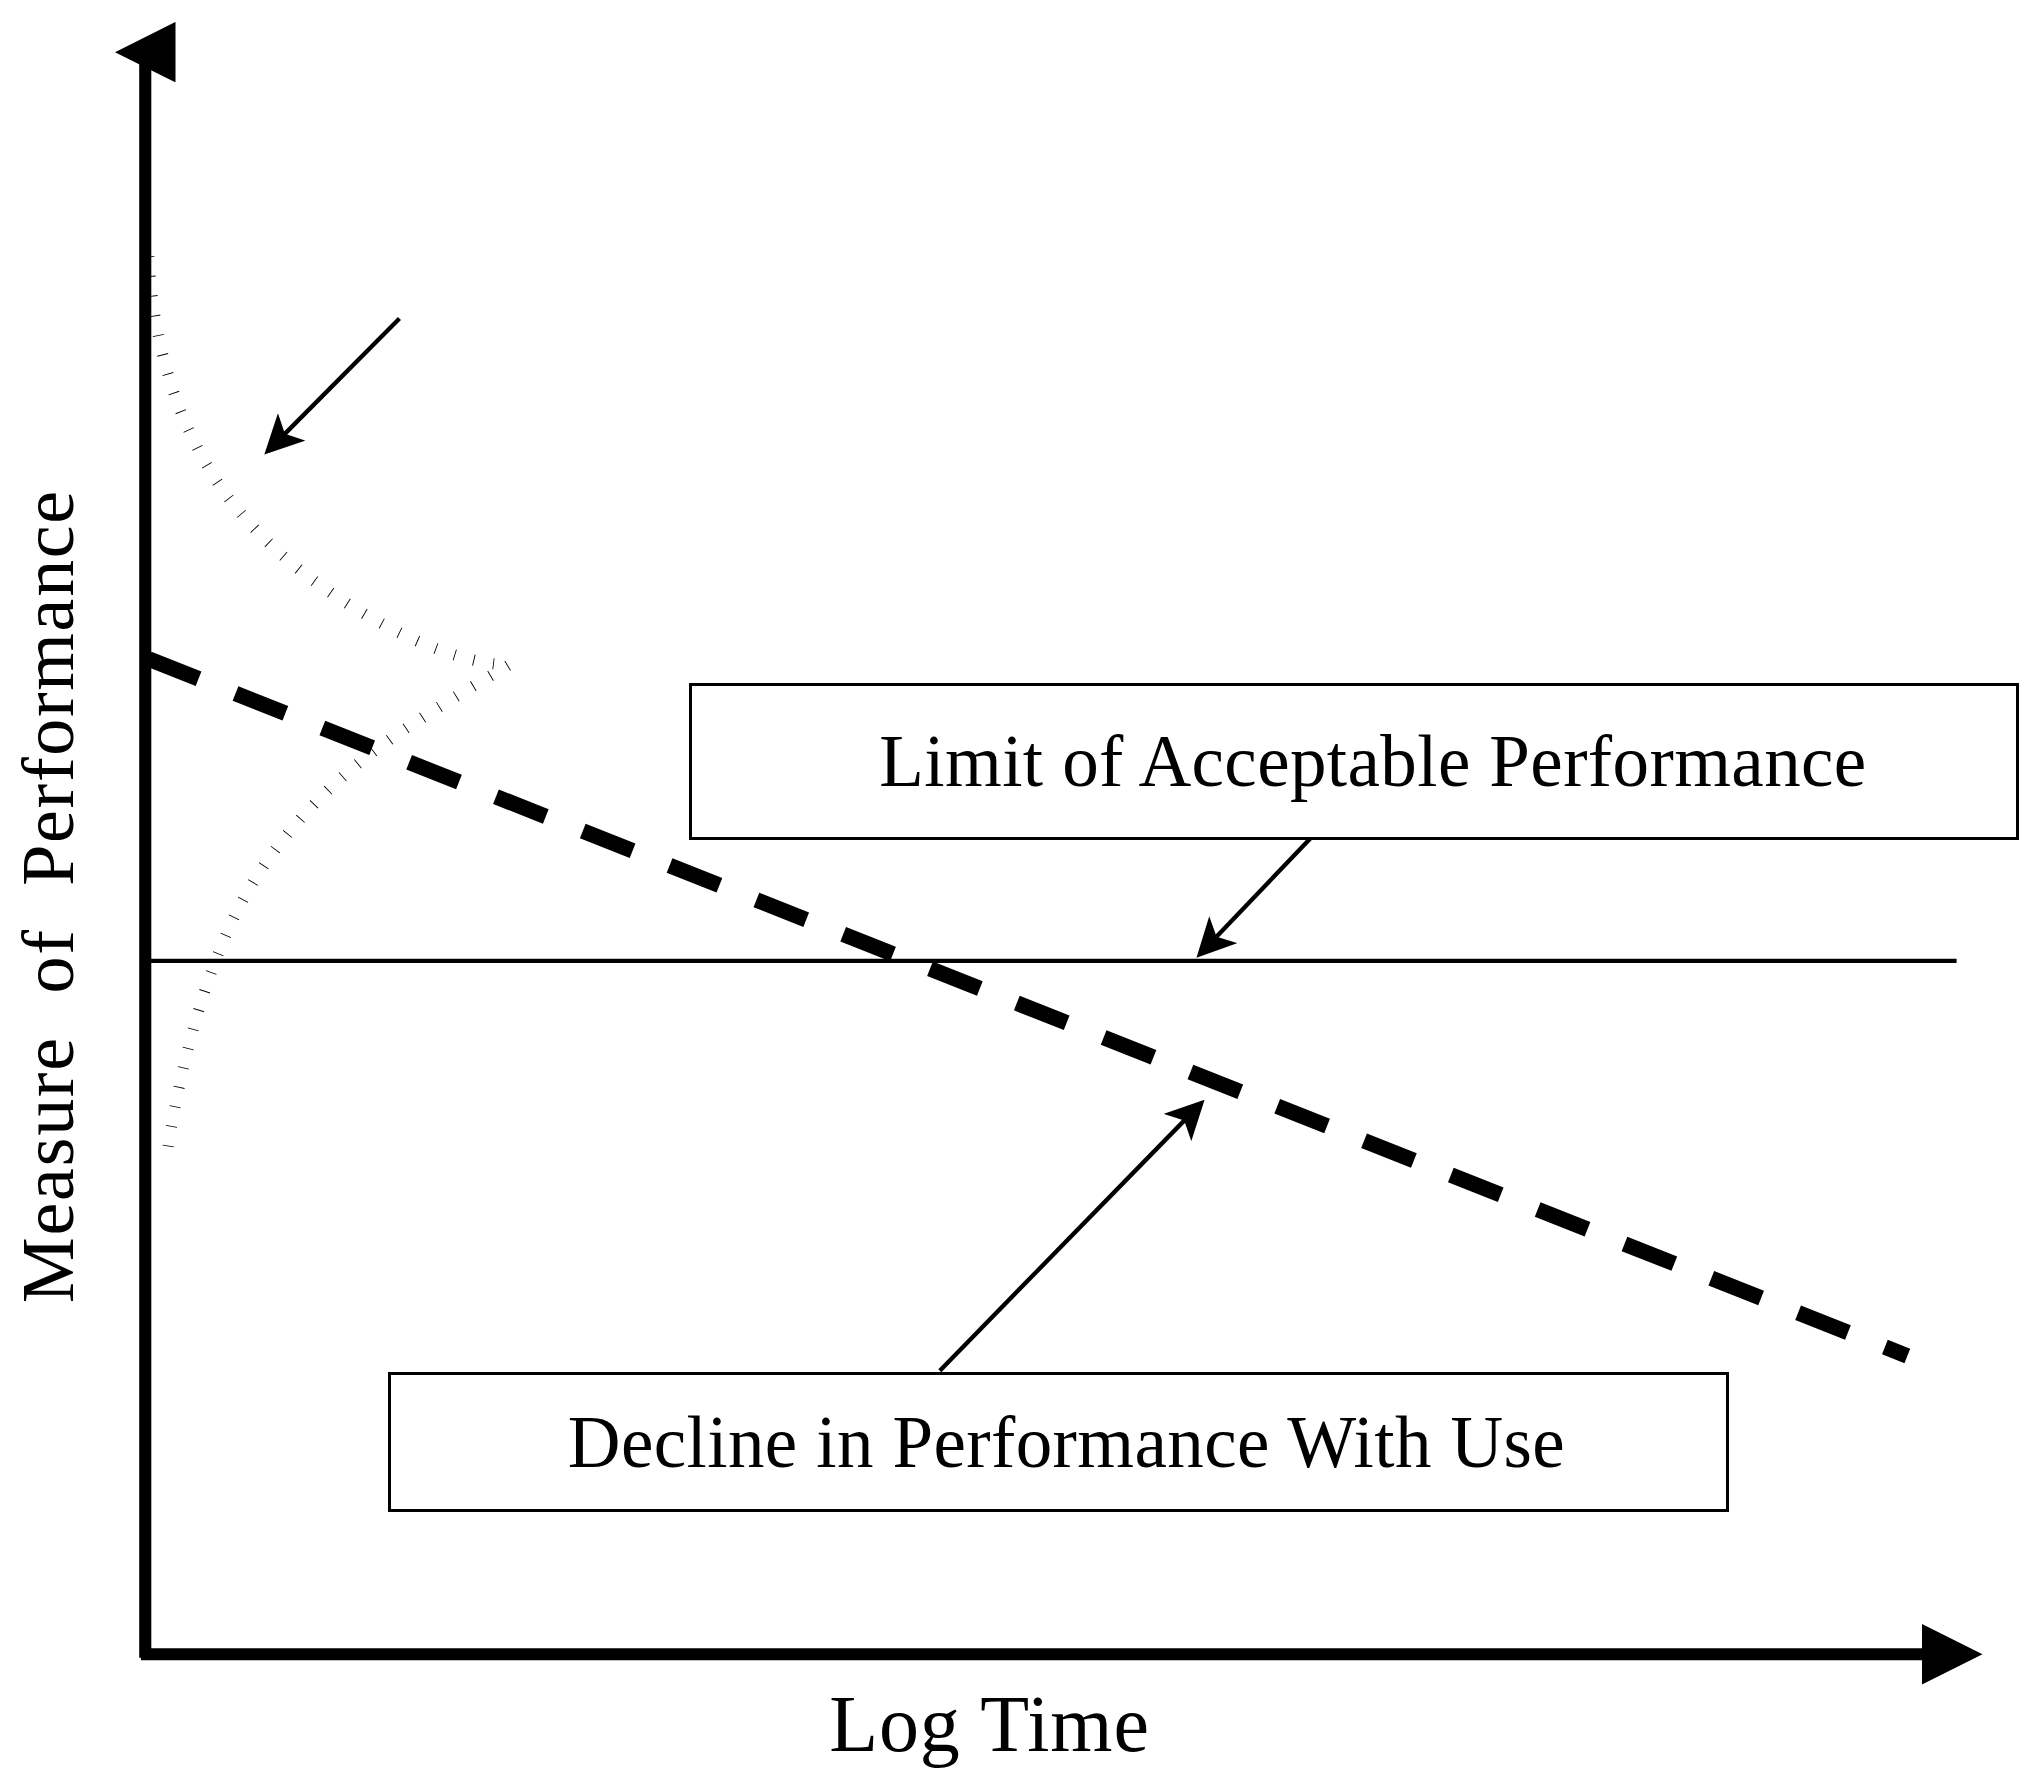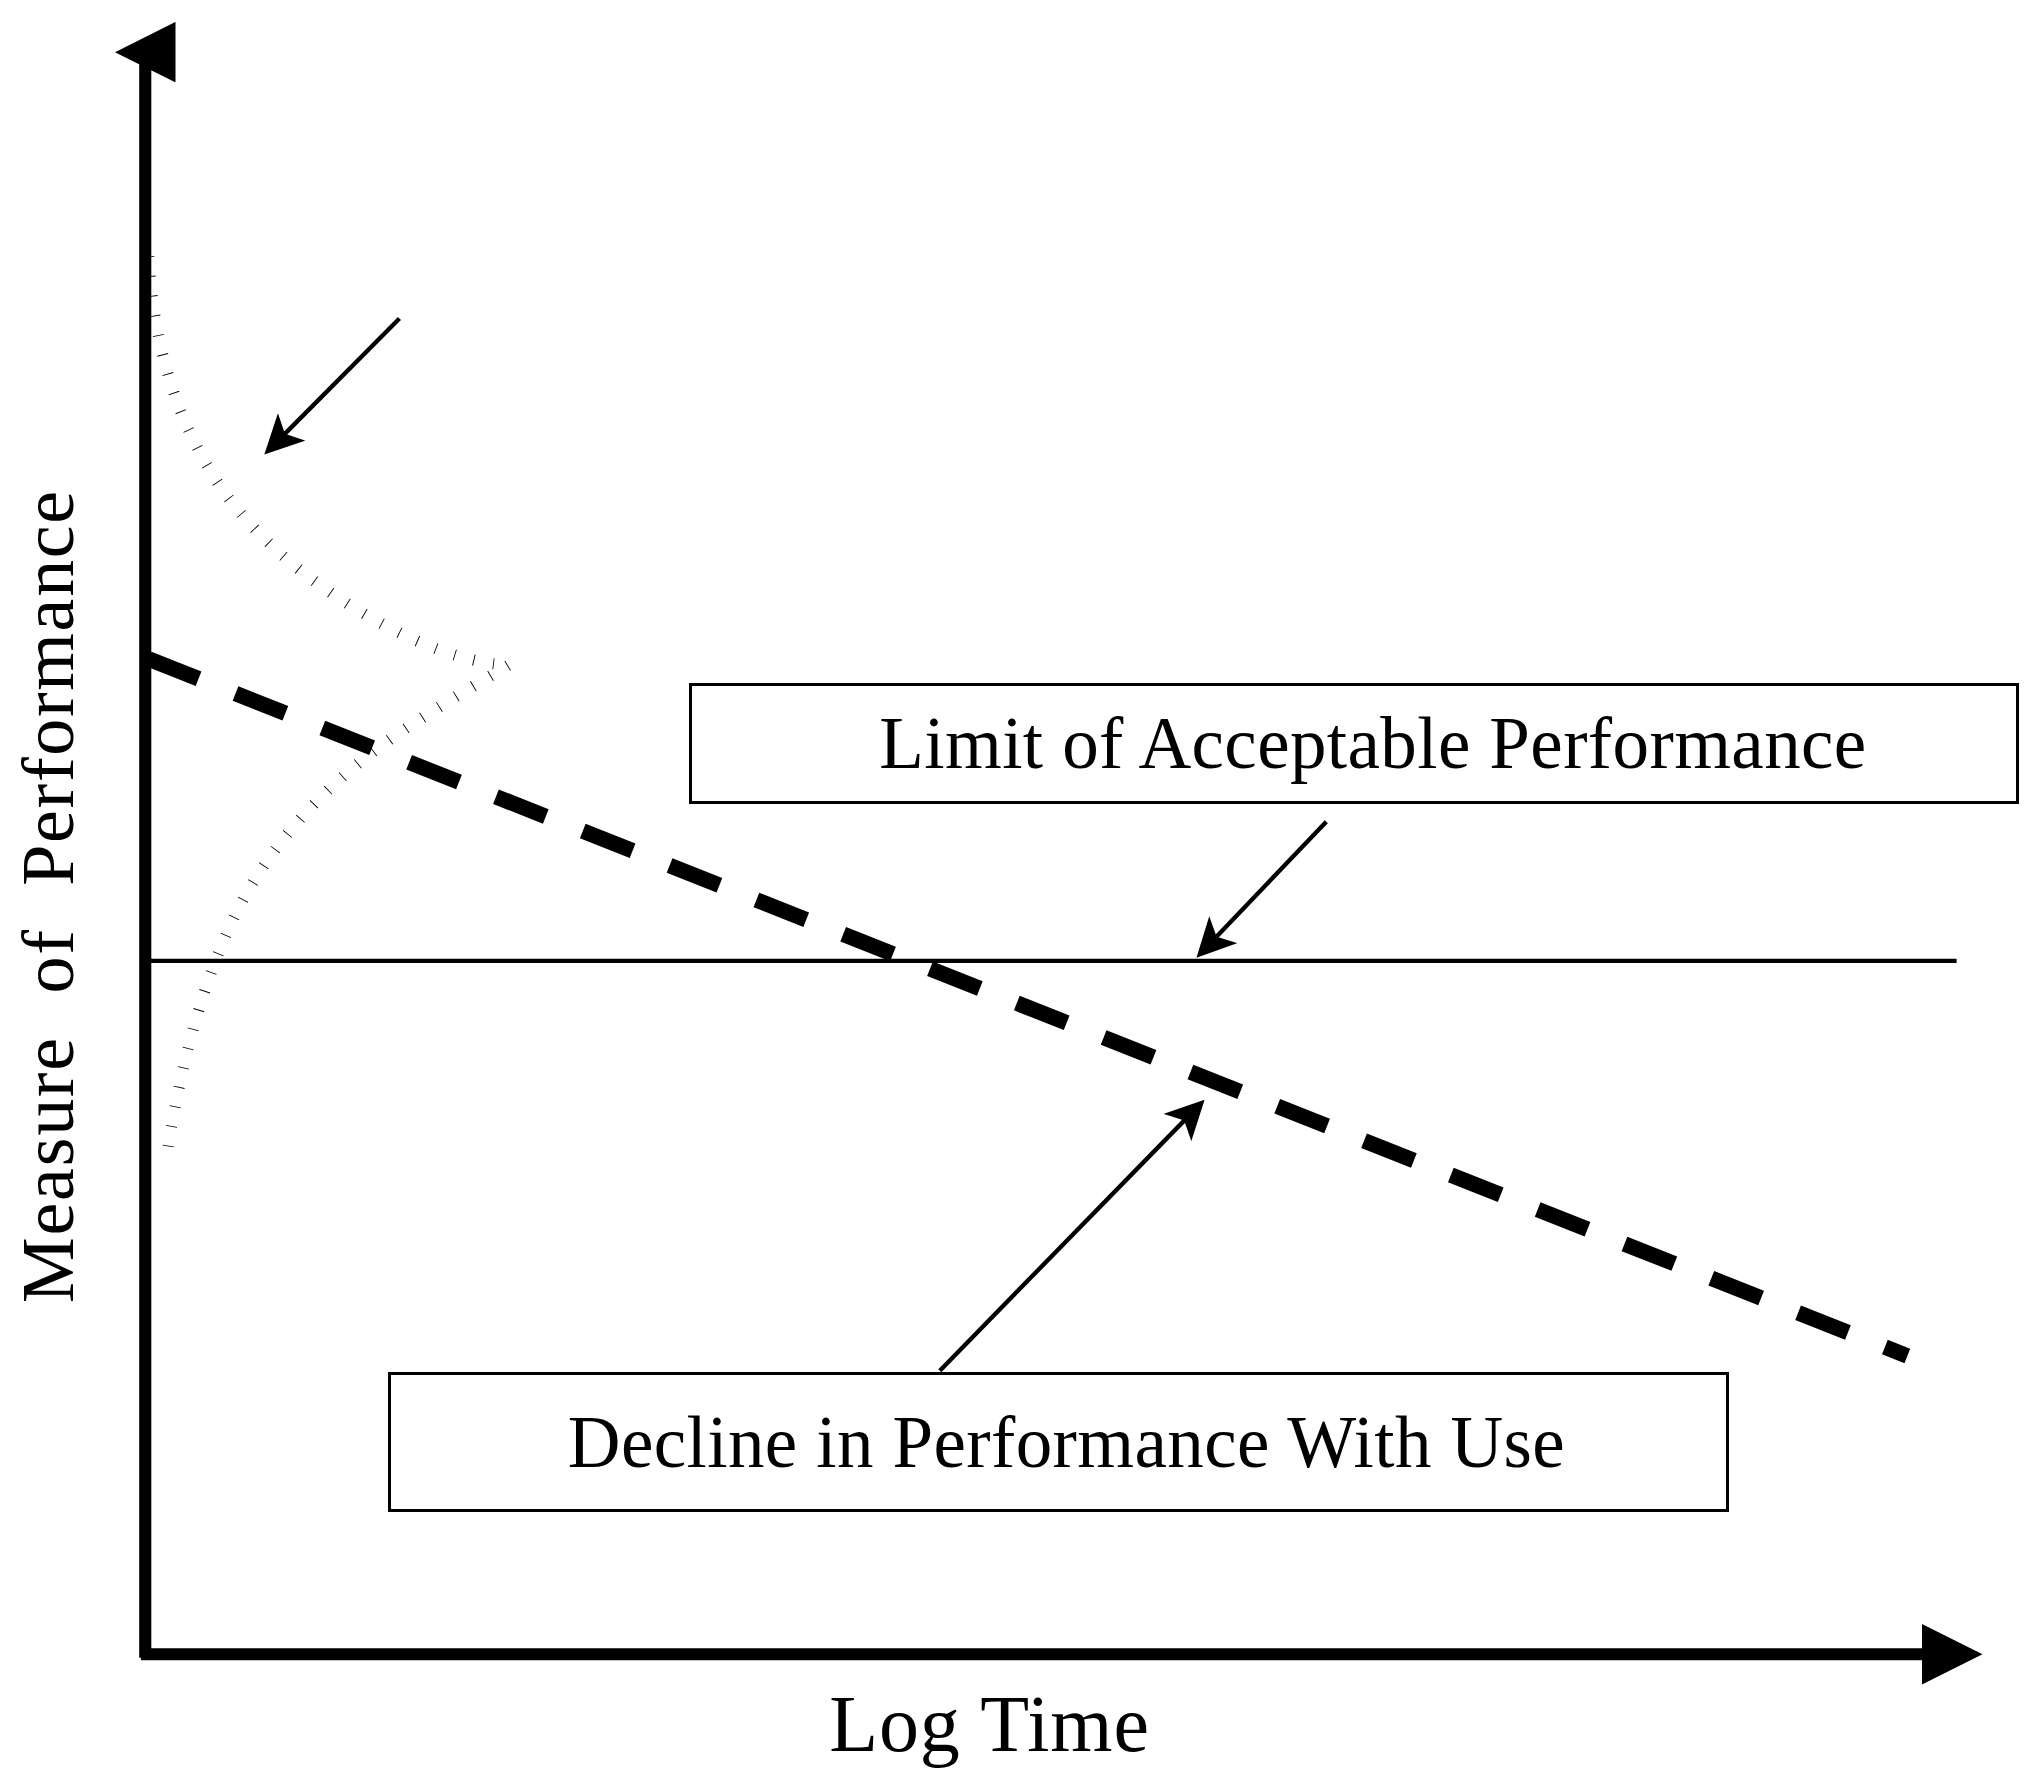--- a/index.html
+++ b/index.html
@@ -46,21 +46,21 @@
     left: 399px;
     top: 179px;
     width: 1298px;
     height: 138px;
     font-size: 73px;
   }
   #callout-limit {
     left: 689px;
     top: 683px;
     width: 1330px;
-    height: 121px;
+    height: 157px;
     font-size: 73px;
     padding-left: 38px;
   }
   #callout-decline {
     left: 388px;
     top: 1372px;
     width: 1341px;
     height: 140px;
     font-size: 73px;
     padding-left: 16px;

